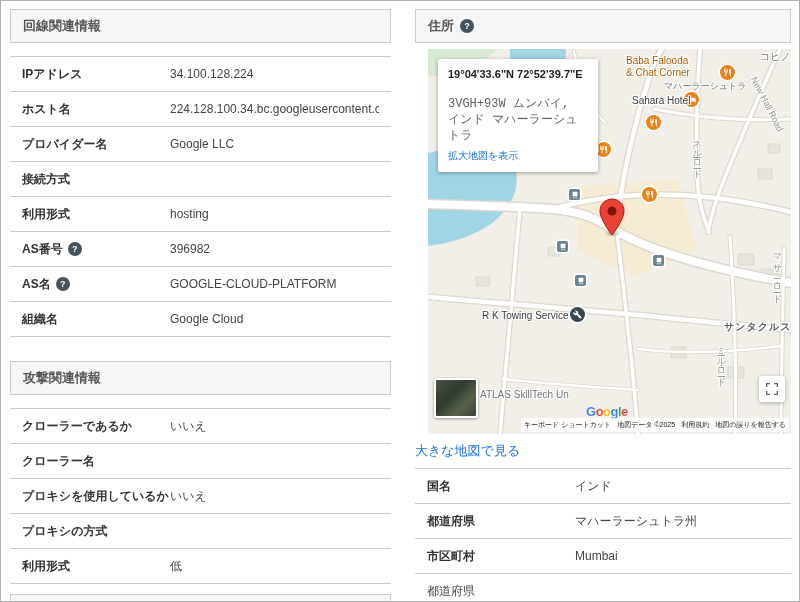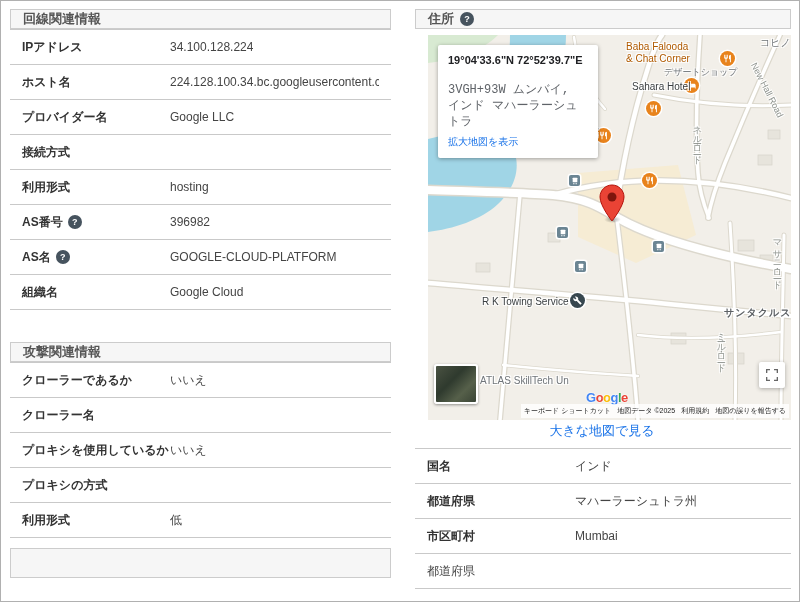--- a/index.html
+++ b/index.html
@@ -9,27 +9,27 @@
     background:#fff; border:1px solid #b0b0b0;
     font-family:"Liberation Sans","DejaVu Sans",sans-serif;
     color:#333;
   }
   .page { display:flex; gap:24px; padding:8px 9px; }
   .col-left { width:381px; flex:none; }
   .col-right { width:376px; flex:none; }
 
   .panel-header {
     border:1px solid #ccc; background:#f6f6f6;
-    padding:0 12px; font-size:13px; font-weight:bold; color:#555;
+    padding:7px 12px; font-size:13px; font-weight:bold; color:#555;
     display:flex; align-items:center; gap:6px;
   }
-  .mt { margin-top:32px; }
+  .mt { margin-top:24px; }
   .sliver-header { margin-top:10px; min-height:30px; }
 
-  .info-table { border-top:1px solid #c9c9c9; background:#fff; }
+  .info-table { margin-top:13px; border-top:1px solid #c9c9c9; background:#fff; }
   .row { display:flex; align-items:center; border-bottom:1px solid #c9c9c9; min-height:35px; padding:0 12px; }
   .row .label { width:148px; flex:none; font-weight:bold; font-size:12px; color:#333; display:flex; align-items:center; gap:5px; }
   .row .value { font-size:12px; color:#444; white-space:nowrap; overflow:hidden; }
 
   .help {
     width:14px; height:14px; border-radius:50%; background:#46535e; color:#fff;
     font-size:9px; font-weight:bold; display:inline-flex; align-items:center; justify-content:center;
     flex:none; cursor:pointer;
   }
   .help::before { content:"?"; }
@@ -98,21 +98,21 @@
     font-size:7px; color:#222; background:rgba(255,255,255,.8); padding:2px 3px;
   }
   .attrib .alink { cursor:pointer; }
   .fs-btn {
     position:absolute; right:6px; bottom:32px; width:26px; height:26px; z-index:6;
     background:#fff; border-radius:2px; box-shadow:0 1px 4px rgba(0,0,0,.3); cursor:pointer;
     display:flex; align-items:center; justify-content:center;
   }
   .fs-btn svg { width:16px; height:16px; fill:#666; }
 
-  .view-larger { text-align:center; margin:2px 2px 0 0; font-size:13px; }
+  .view-larger { text-align:left; margin:8px 2px 0 0; font-size:13px; }
   .view-larger a { color:#1a73e8; text-decoration:none; cursor:pointer; }
 </style>
 </head>
 <body>
 
 <svg width="0" height="0" style="position:absolute" aria-hidden="true">
   <defs>
     <symbol id="sym-fork" viewBox="0 0 24 24">
         <path d="M11 9H9V2H7v7H5V2H3v7c0 2.12 1.66 3.84 3.75 3.97V22h2.5v-9.03C11.34 12.84 13 11.12 13 9V2h-2v7zm5-3v8h2.5v8H21V2c-2.76 0-5 2.24-5 4z"></path>
       </symbol>
@@ -299,21 +299,21 @@
         </g>
       </svg>
 
       <div class="info-card">
         <div class="ic-title">19°04'33.6"N 72°52'39.7"E</div>
         <div class="ic-sub">3VGH+93W ムンバイ, インド マハーラーシュトラ</div>
         <a class="ic-link">拡大地図を表示</a>
       </div>
 
       <div class="mlabel food" style="left:198px;top:6px">Baba Falooda &amp; Chat Corner</div>
-      <div class="mlabel" style="left:236px;top:32px;font-size:9px">デザートショップ</div>
+      <div class="mlabel" style="left:236px;top:32px;font-size:9px">マハーラーシュトラ</div>
       <div class="mlabel dark" style="left:204px;top:46px">Sahara Hotel</div>
       <div class="mlabel" style="left:332px;top:2px">コヒノ</div>
       <div class="mlabel" style="left:131px;top:92px">衣料品店</div>
       <div class="mlabel dark" style="left:54px;top:261px">R K Towing Service</div>
       <div class="mlabel area" style="left:296px;top:272px">サンタクルス...</div>
       <div class="mlabel" style="left:52px;top:340px">ATLAS SkillTech Un</div>
 
       <div class="mlabel road rot" style="left:330px;top:26px">New Hall Road</div>
       <div class="mlabel road vert" style="left:264px;top:84px">ネルー・ロード</div>
       <div class="mlabel road vert" style="left:344px;top:198px">マサニ・ロード</div>

